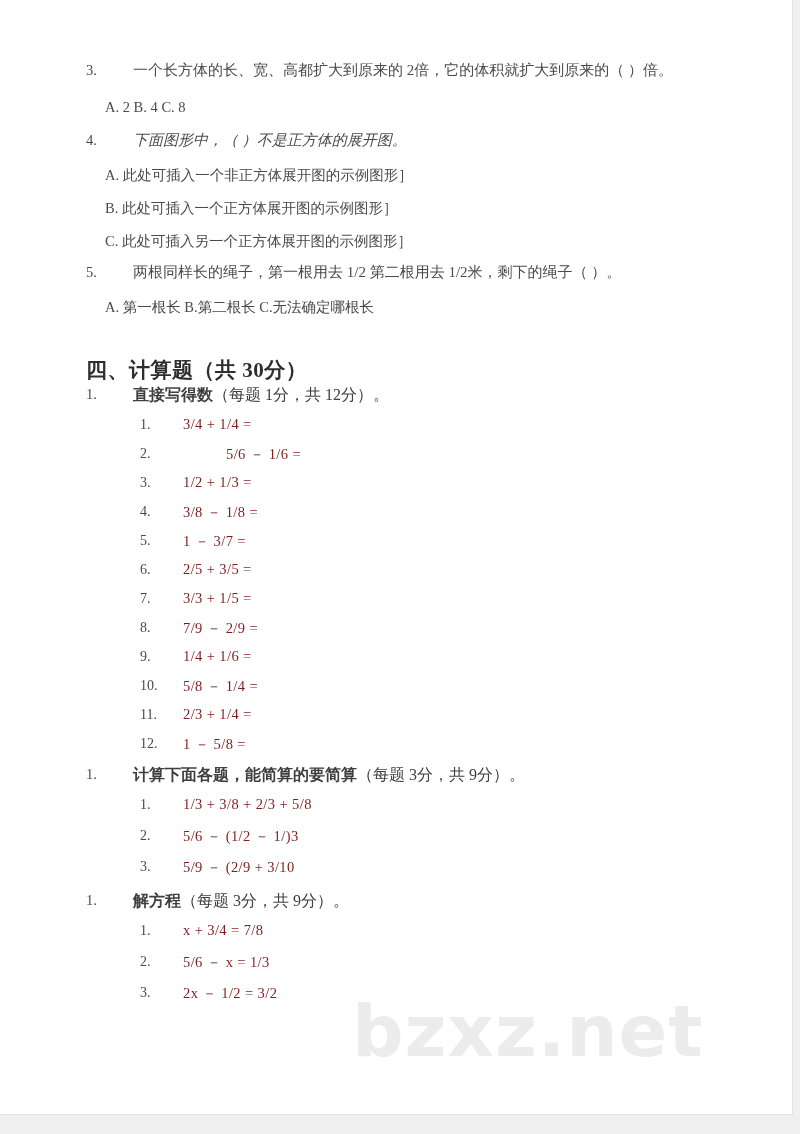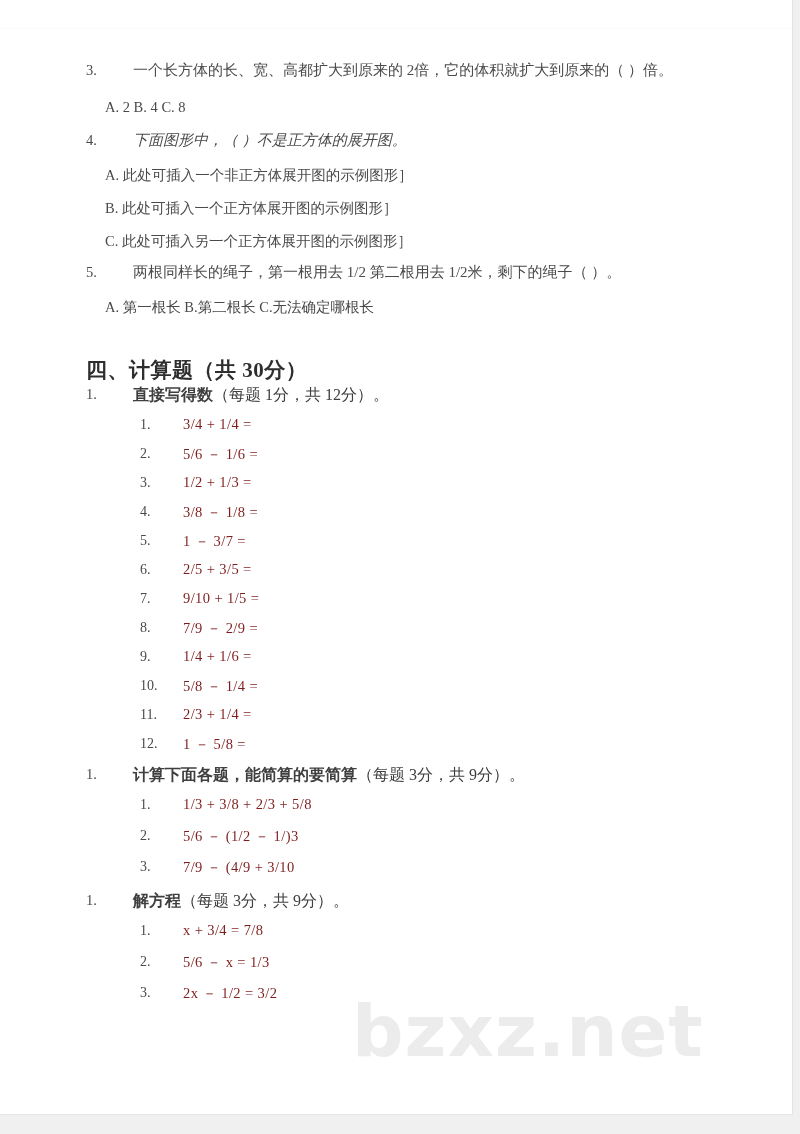--- a/index.html
+++ b/index.html
@@ -156,36 +156,36 @@
 
       <div class="heading" style="top:356px;">四、计算题（共 30分）</div>
 
       <div class="qnum" style="top:386px;">1.</div>
       <div class="ptext" style="top:385px;"><span>直接写得数</span><span class="light">（每题 1分，共 12分）。</span></div>
 
       <div class="snum" style="top:417px;">1.</div>
       <div class="sformula" style="top:416px;">3/4 + 1/4 =</div>
 
       <div class="snum" style="top:446px;">2.</div>
-      <div class="sformula" style="top:445px;">5/6 － 1/6 =</div>
+      <div class="sformula" style="top:445px;margin-left:43px;">5/6 － 1/6 =</div>
 
       <div class="snum" style="top:475px;">3.</div>
       <div class="sformula" style="top:474px;">1/2 + 1/3 =</div>
 
       <div class="snum" style="top:504px;">4.</div>
       <div class="sformula" style="top:503px;">3/8 － 1/8 =</div>
 
       <div class="snum" style="top:533px;">5.</div>
       <div class="sformula" style="top:532px;">1 － 3/7 =</div>
 
       <div class="snum" style="top:562px;">6.</div>
       <div class="sformula" style="top:561px;">2/5 + 3/5 =</div>
 
       <div class="snum" style="top:591px;">7.</div>
-      <div class="sformula" style="top:590px;">9/10 + 1/5 =</div>
+      <div class="sformula" style="top:590px;">3/3 + 1/5 =</div>
 
       <div class="snum" style="top:620px;">8.</div>
       <div class="sformula" style="top:619px;">7/9 － 2/9 =</div>
 
       <div class="snum" style="top:649px;">9.</div>
       <div class="sformula" style="top:648px;">1/4 + 1/6 =</div>
 
       <div class="snum" style="top:678px;">10.</div>
       <div class="sformula" style="top:677px;">5/8 － 1/4 =</div>
 
@@ -198,21 +198,21 @@
       <div class="qnum" style="top:766px;">1.</div>
       <div class="ptext" style="top:765px;"><span>计算下面各题，能简算的要简算</span><span class="light">（每题 3分，共 9分）。</span></div>
 
       <div class="snum" style="top:797px;">1.</div>
       <div class="sformula" style="top:796px;">1/3 + 3/8 + 2/3 + 5/8</div>
 
       <div class="snum" style="top:828px;">2.</div>
       <div class="sformula" style="top:827px;">5/6 － (1/2 － 1/)3</div>
 
       <div class="snum" style="top:859px;">3.</div>
-      <div class="sformula" style="top:858px;">7/9 － (4/9 + 3/10</div>
+      <div class="sformula" style="top:858px;">5/9 － (2/9 + 3/10</div>
 
       <div class="qnum" style="top:892px;">1.</div>
       <div class="ptext" style="top:891px;"><span>解方程</span><span class="light">（每题 3分，共 9分）。</span></div>
 
       <div class="snum" style="top:923px;">1.</div>
       <div class="sformula" style="top:922px;">x + 3/4 = 7/8</div>
 
       <div class="snum" style="top:954px;">2.</div>
       <div class="sformula" style="top:953px;">5/6 － x = 1/3</div>
 

